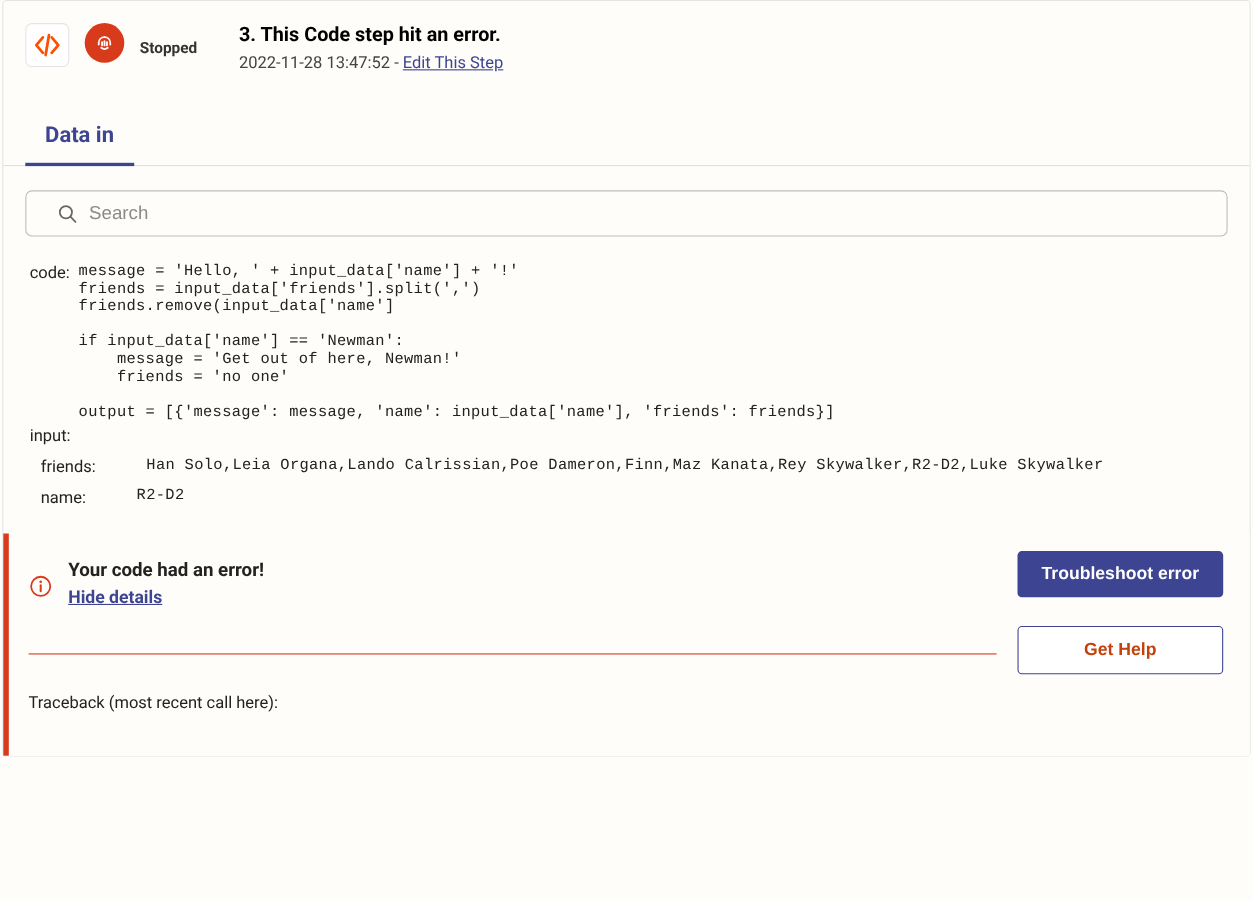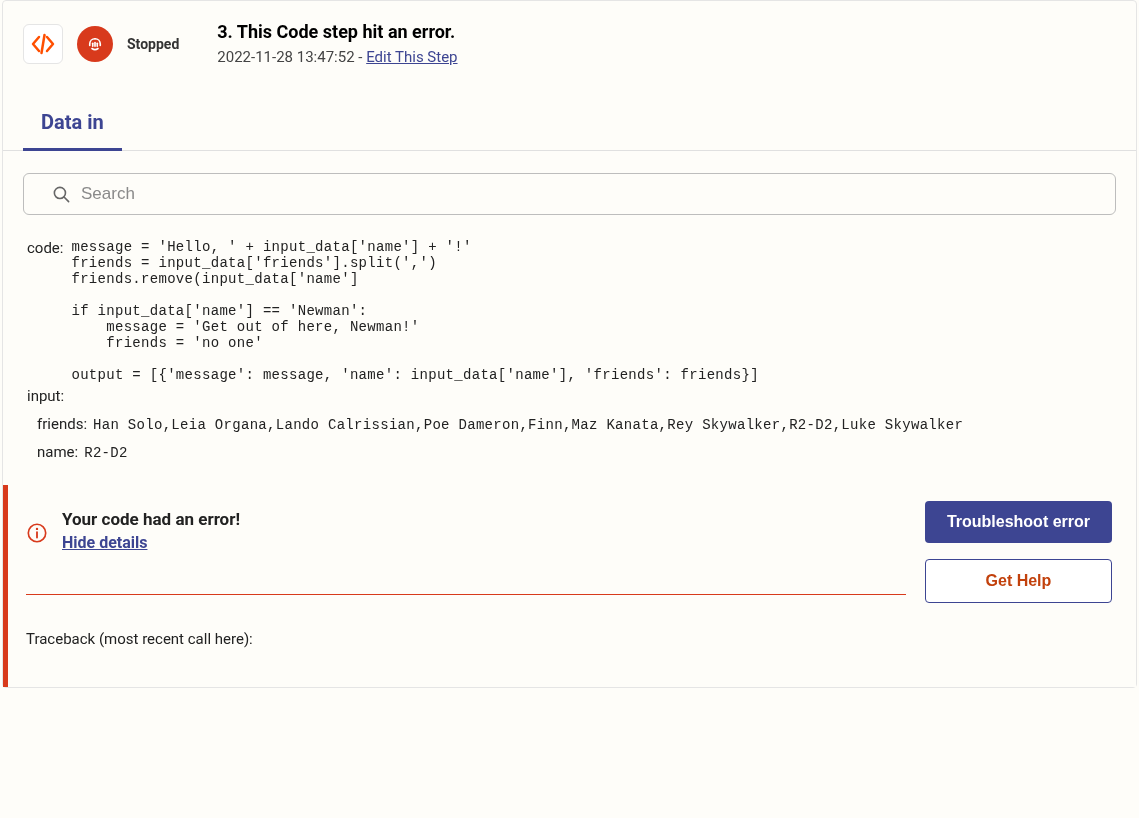--- a/index.html
+++ b/index.html
@@ -13,21 +13,21 @@
       color: #222;
       font-size: 15px;
     }
     .container {
       border: 1px solid #e5e5e5;
       border-radius: 4px;
       margin: 0 2px;
     }
     .header {
       display: flex;
-      align-items: center;
+      align-items: flex-start;
       padding: 20px 20px 16px 20px;
       gap: 14px;
     }
     .code-icon-box {
       width: 40px;
       height: 40px;
       border: 1px solid #e5e5e5;
       border-radius: 6px;
       display: flex;
       align-items: center;
@@ -142,22 +142,23 @@
     }
     .code-block {
       margin-left: 8px;
     }
     .input-section {
       margin-top: 4px;
     }
     .sub-row {
       margin-top: 10px;
       display: flex;
-      align-items: flex-end;
+      align-items: flex-start;
       margin-left: 10px;
+      gap: 40px;
     }
     .sub-row .mono {
       margin-left: 6px;
     }
     .error-banner {
       border-left: 5px solid #d83a1c;
       background: #fefdf9;
       margin: 0 0 0 0;
       padding: 16px 18px 18px 18px;
       display: flex;
@@ -195,21 +196,21 @@
       font-weight: 700;
       text-decoration: underline;
       font-size: 16px;
       display: inline-block;
       margin-top: 4px;
       cursor: pointer;
     }
     .error-buttons {
       display: flex;
       flex-direction: column;
-      gap: 16px;
+      gap: 26px;
       margin-right: 6px;
     }
     .btn {
       padding: 12px 22px;
       border-radius: 4px;
       font-size: 16px;
       font-weight: 600;
       cursor: pointer;
       text-align: center;
       min-width: 180px;

